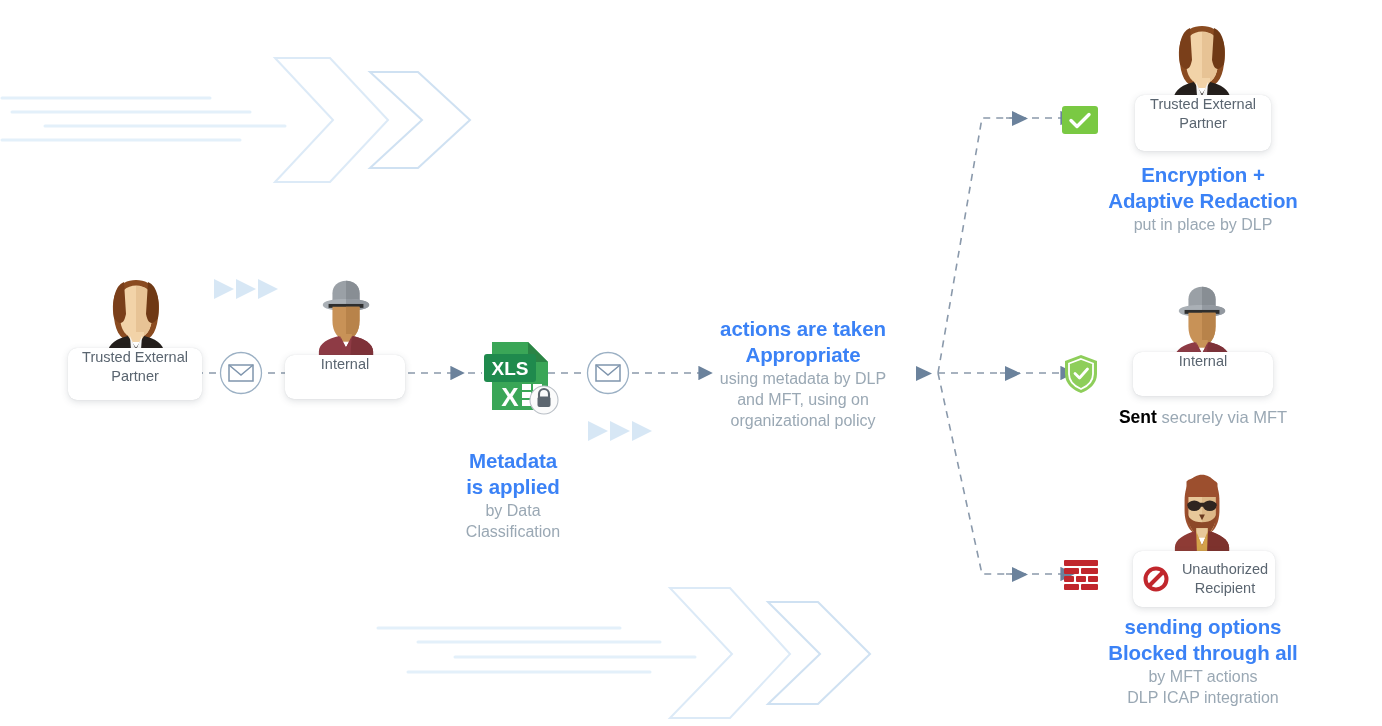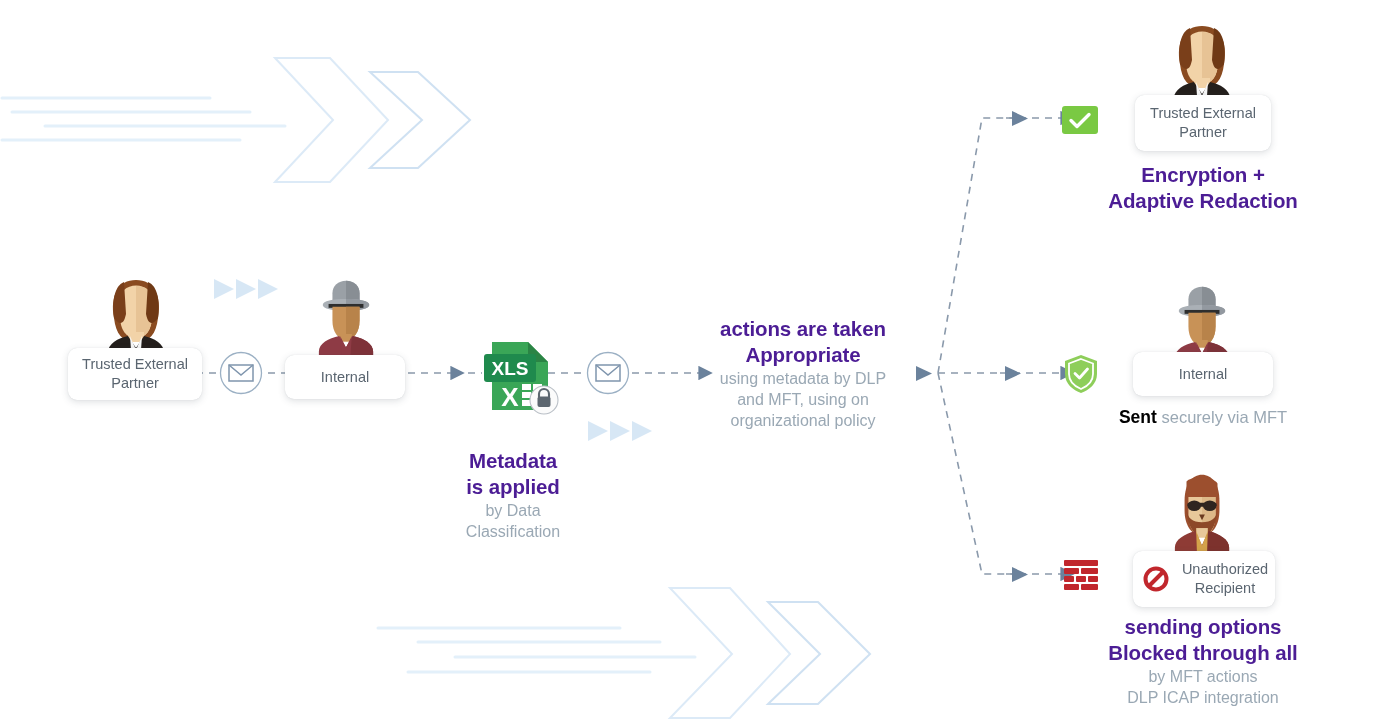--- a/index.html
+++ b/index.html
@@ -25,29 +25,29 @@
   
   .chip{
     position:absolute;
     background:#ffffff;
     border-radius:9px;
     box-shadow:0 2px 7px rgba(60,70,85,.17), 0 0 1px rgba(60,70,85,.18);
     color:#5a6570;
     font-size:14.5px;
     line-height:19px;
     text-align:center;
-    display:flex;align-items:center;justify-content:center;
+    display:flex;align-items:flex-start;justify-content:center;
     box-sizing:border-box;
   }
   .chip-inner{display:block;}
 
   
   .caption{position:absolute;text-align:center;}
   .cap-strong{
-    color:#4c1d95;
+    color:#3b82f6;
     font-weight:bold;
     font-size:20.5px;
     line-height:26px;
     letter-spacing:-0.1px;
   }
   .cap-sub{
     color:#9aa8b4;
     font-size:16px;
     line-height:21px;
   }
@@ -241,20 +241,21 @@
     <path d="M30 64 L36 78 L42 64 L40 92 L32 92 Z" fill="#f7f7f7"></path>
   </svg>
 
   <div class="chip" style="left:1135px;top:95px;width:136px;height:56px;">
     <span class="chip-inner">Trusted External Partner</span>
   </div>
 
   <div class="caption" style="left:1062px;top:162px;width:282px;">
     <div class="cap-strong">Encryption +</div>
     <div class="cap-strong">Adaptive Redaction</div>
+    <div class="cap-sub">put in place by DLP</div>
   </div>
 
   <svg class="abs" style="left:1064px;top:354px;" width="34" height="40" viewBox="0 0 34 40">
     <path d="M17 1 L33 7 L33 20 C33 30 25 36 17 39 C9 36 1 30 1 20 L1 7 Z" fill="#8ece5a"></path>
     <path d="M17 5 L29 9.5 L29 20 C29 27.5 23 32.5 17 35 C11 32.5 5 27.5 5 20 L5 9.5 Z" fill="none" stroke="#ffffff" stroke-width="1.8"></path>
     <path d="M11 19.5 L15.5 24 L23.5 15" fill="none" stroke="#ffffff" stroke-width="2.8" stroke-linecap="round" stroke-linejoin="round"></path>
   </svg>
 
   <svg class="avatar" style="left:1166px;top:278px;" width="72" height="95" viewBox="0 0 72 95">
     <path d="M22 34 L22 22 C22 14 28 9 36 9 C44 9 50 14 50 22 L50 34 Z" fill="#9aa0a6"></path>

